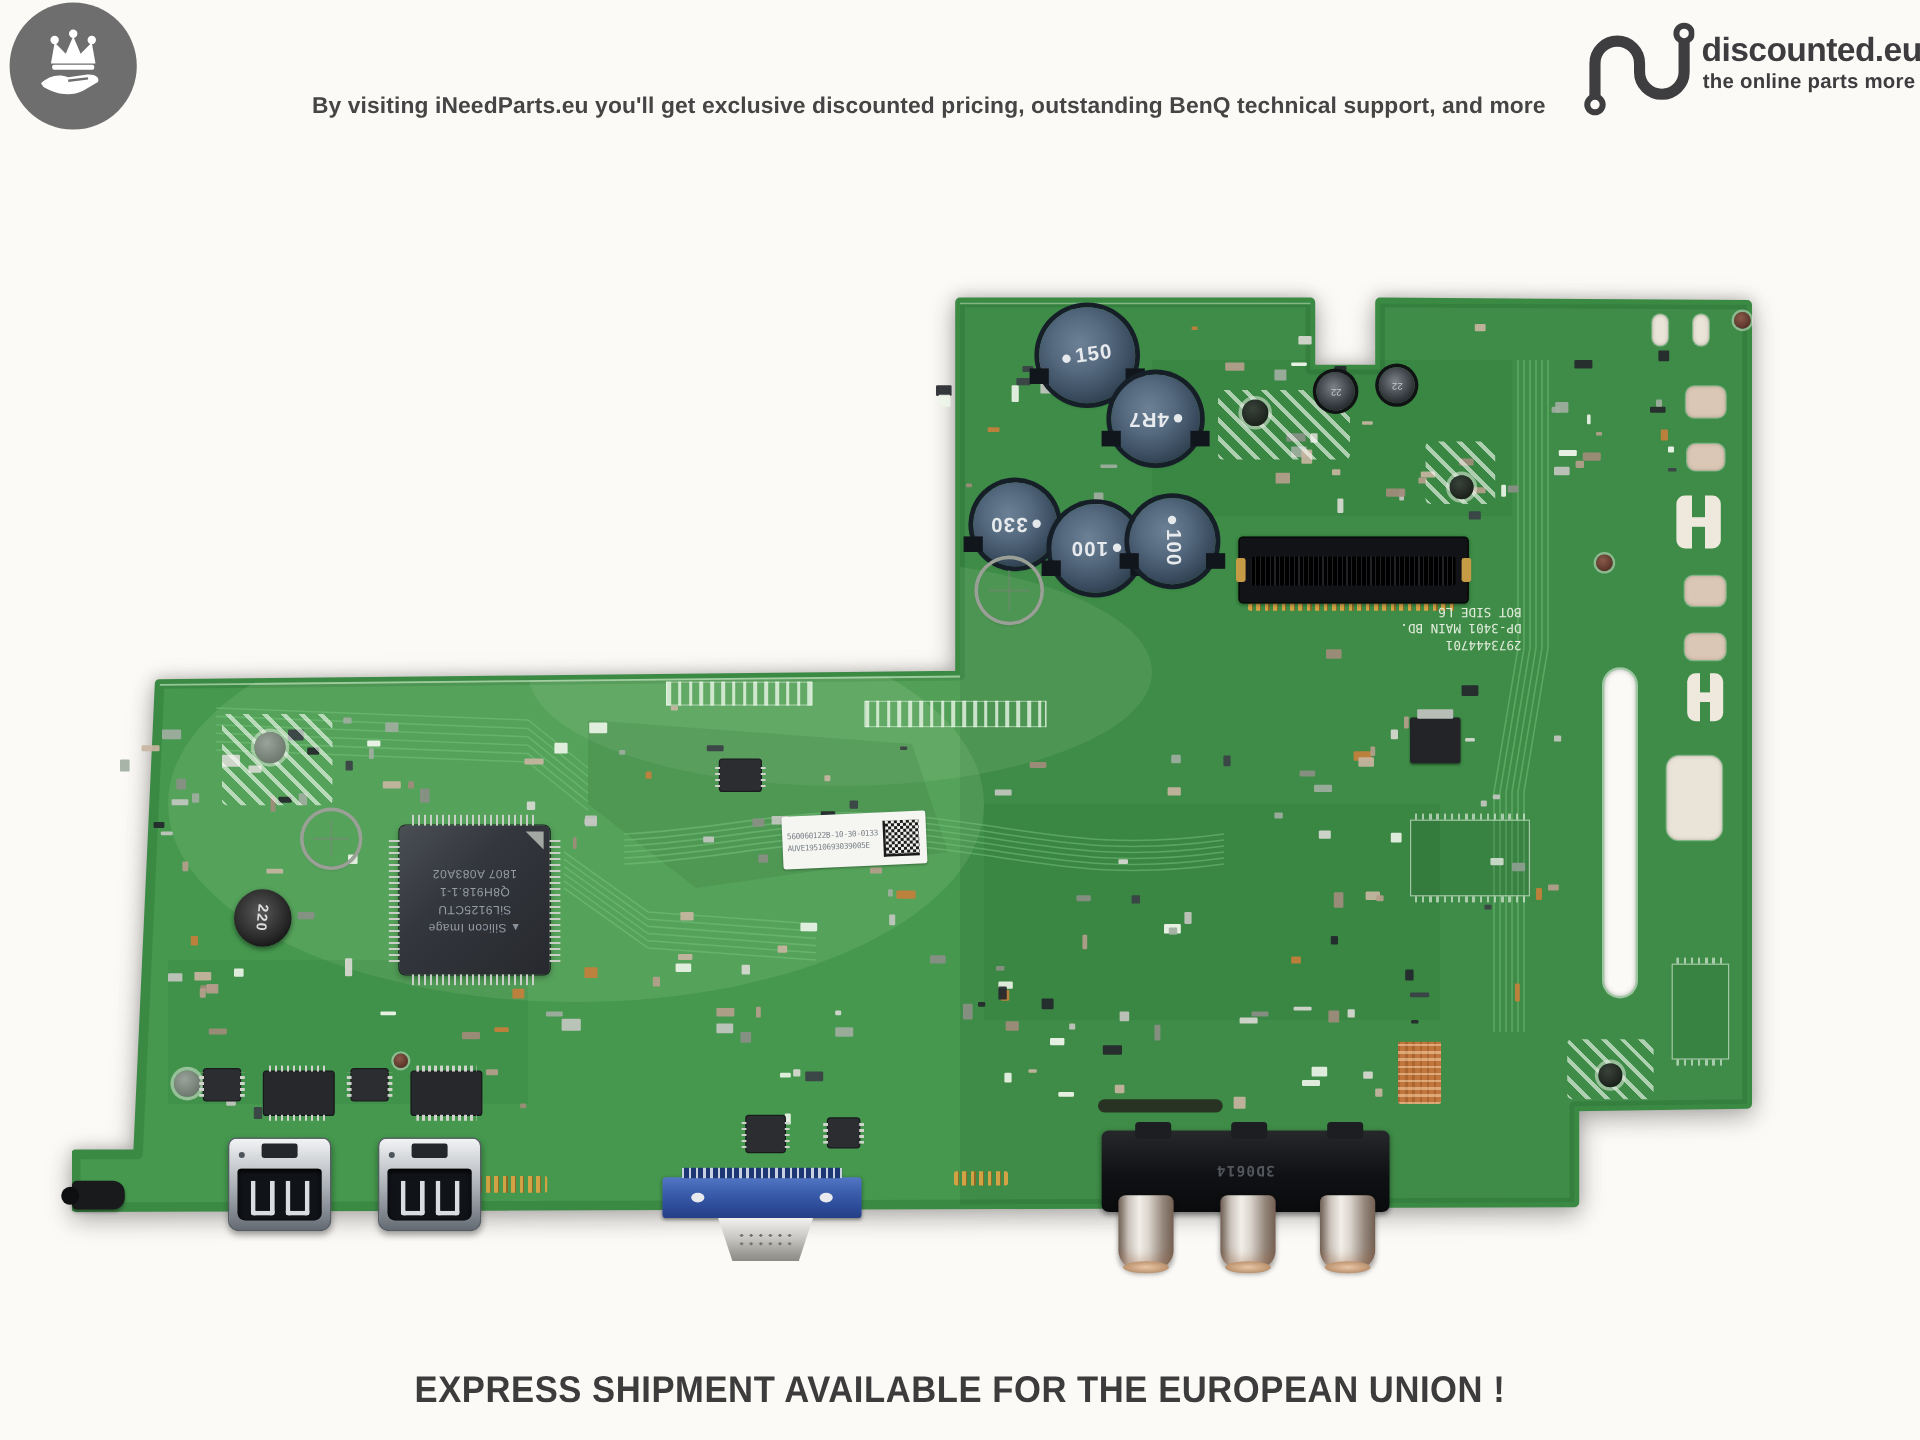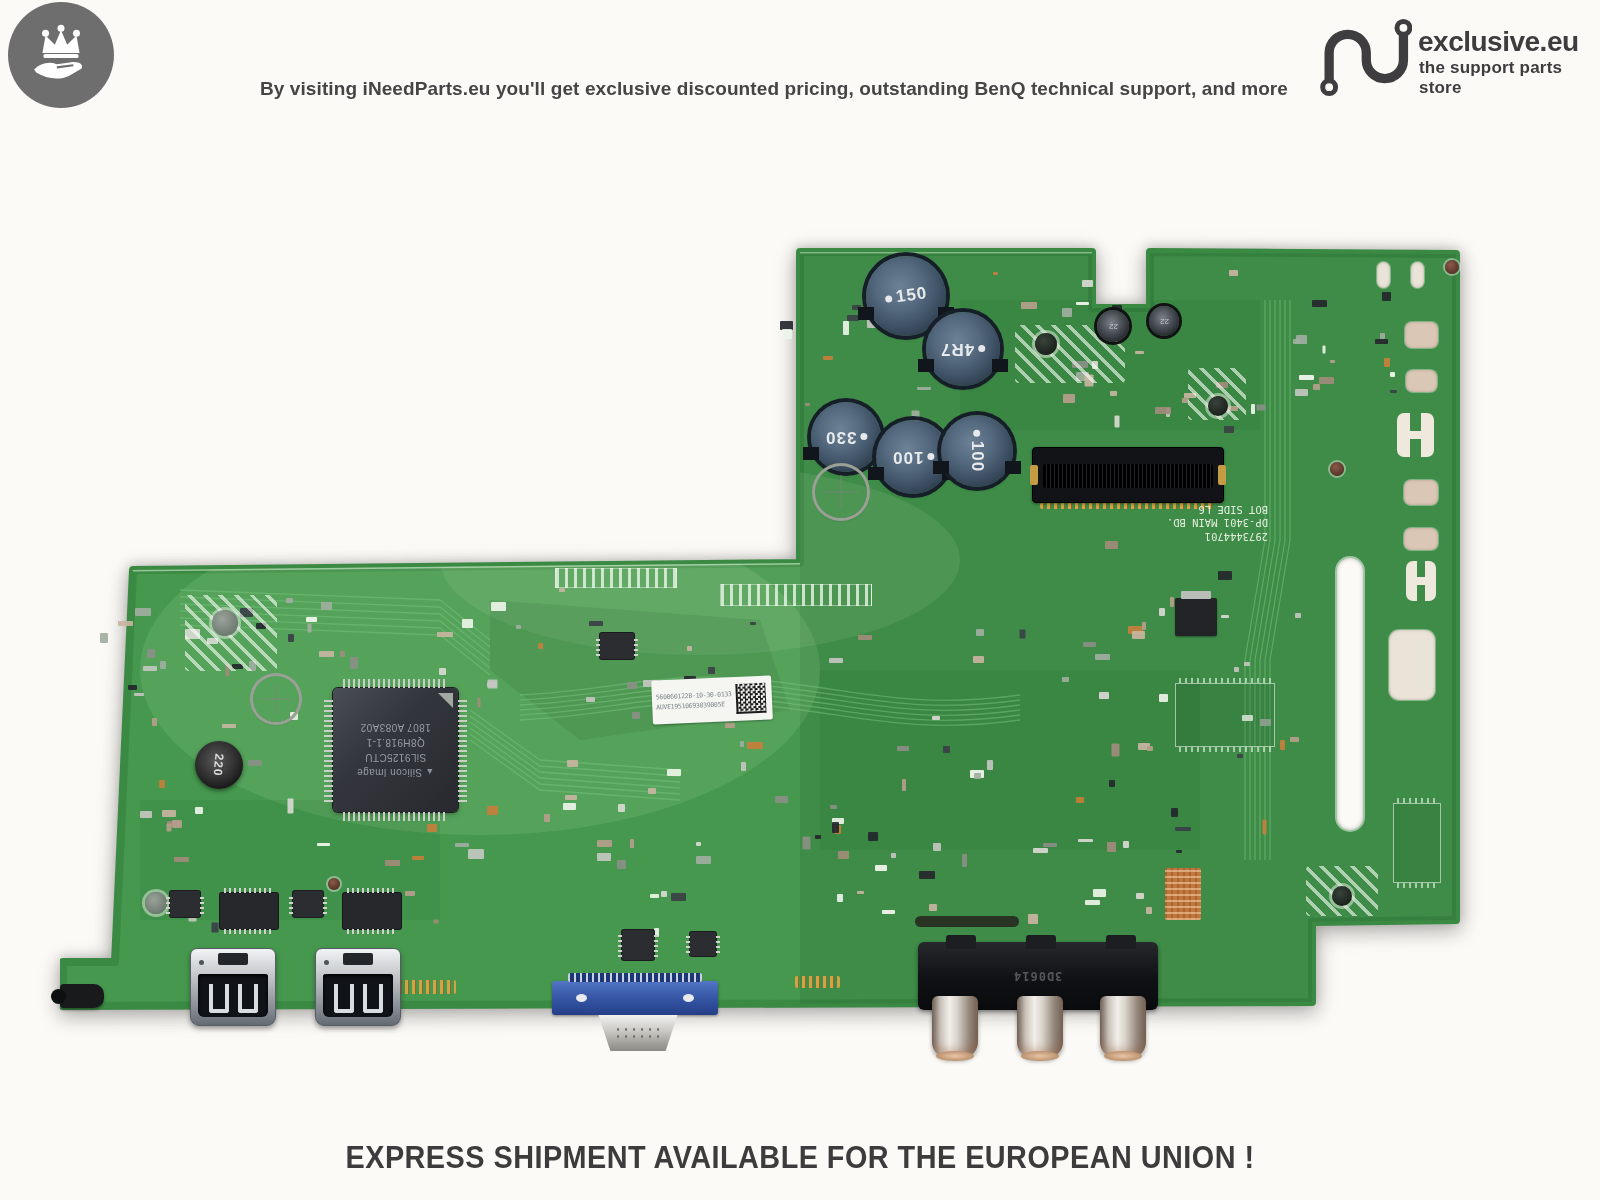--- a/index.html
+++ b/index.html
@@ -131,22 +131,22 @@
 <div class="abs tagline">By visiting iNeedParts.eu you'll get exclusive discounted pricing, outstanding BenQ technical support, and more</div>
 
 <div class="abs brand">
   <svg class="abs" style="left:0;top:0" width="100" height="110" viewBox="0 0 140 110">
     <g stroke="#3e3e40" stroke-width="13" fill="none" stroke-linecap="round">
       <path d="M 24,100 L 24,52 A 26,26 0 0 1 76,52 L 76,62 A 26,26 0 0 0 128,62 L 128,24"></path>
     </g>
     <circle cx="24" cy="100" r="9" fill="#fcfaf6" stroke="#3e3e40" stroke-width="7"></circle>
     <circle cx="128" cy="17" r="9" fill="#fcfaf6" stroke="#3e3e40" stroke-width="7"></circle>
   </svg>
-  <div class="brand-name">exclusive.eu</div>
-  <div class="brand-slogan">the support parts store</div>
+  <div class="brand-name">discounted.eu</div>
+  <div class="brand-slogan">the online parts more</div>
 </div>
 
 <div class="abs board">
 
   <svg class="bsvg" width="1400" height="830" viewBox="0 0 1400 830">
     <defs>
       <clipPath id="bclip">
         <path d="M 73,330 L 740,323 L 740,12 L 1032,12 L 1032,68 L 1090,68 L 1090,12 L 1396,14 L 1396,680 L 1252,682 L 1252,762 L 3,766 L 3,722 L 55,722 Z"></path>
       </clipPath>
     </defs>

